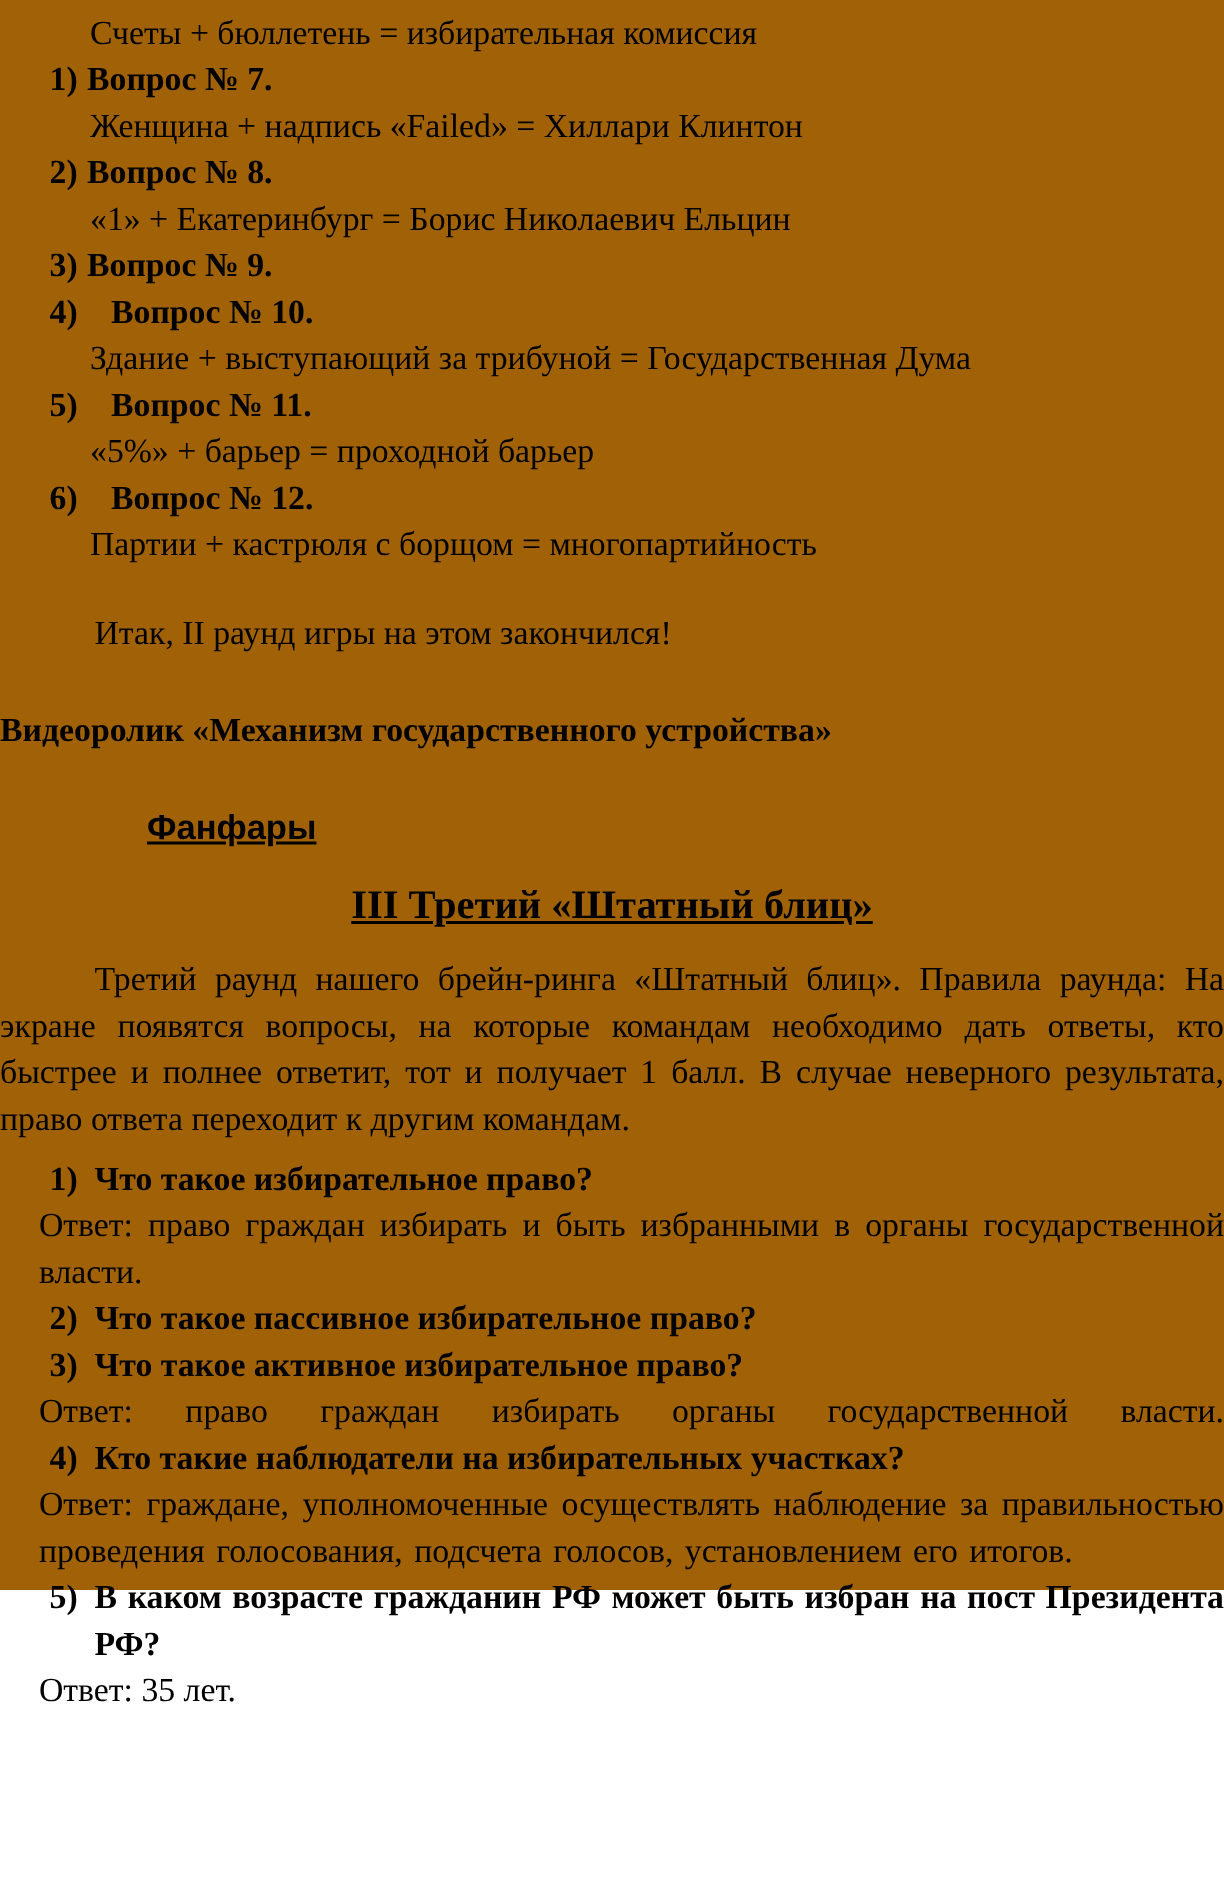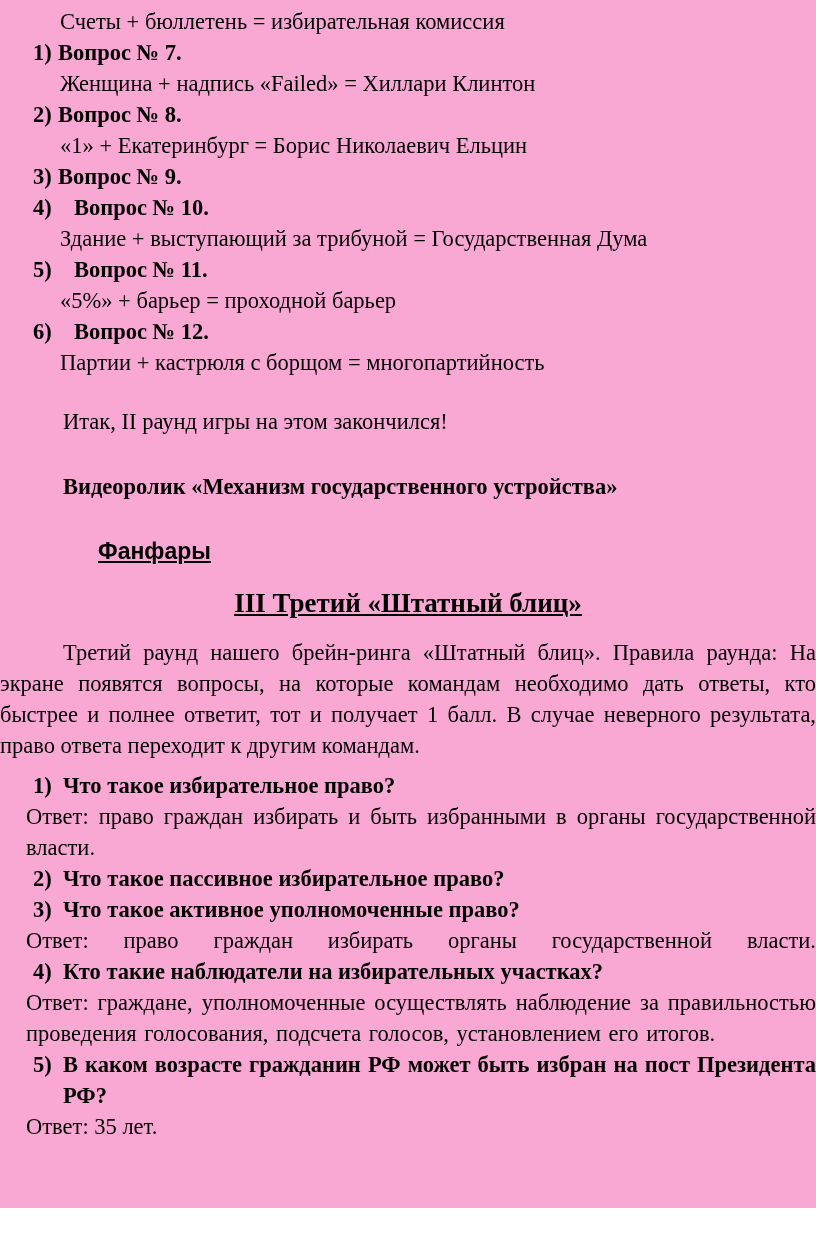--- a/index.html
+++ b/index.html
@@ -5,24 +5,24 @@
   html, body { margin: 0; padding: 0; }
   body {
     width: 816px;
     height: 1260px;
     background: #ffffff;
     overflow: hidden;
   }
   .page {
     position: relative;
     width: 816px;
-    height: 1208px;
+    height: 1060px;
     box-sizing: border-box;
     padding-top: 6px;
-    background: #f9a8d4;
+    background: #a16207;
     color: #000000;
     font-family: "Liberation Serif", "DejaVu Serif", serif;
     font-size: 22.5px;
     line-height: 31px;
   }
   .line { position: relative; }
   .indent { padding-left: 60px; }
 
   
   .q-line { position: relative; padding-left: 58px; font-weight: bold; }
@@ -34,21 +34,20 @@
     font-weight: bold;
   }
   .a-line { padding-left: 60px; }
 
   .sup { vertical-align: super; font-size: 0.6em; line-height: 0; }
 
   .itak { margin-top: 28px; padding-left: 63px; }
 
   .video-caption {
     margin-top: 34px;
-    padding-left: 63px;
     font-weight: bold;
   }
 
   .fanfare {
     margin-top: 34px;
     padding-left: 98px;
     font-family: "Liberation Sans", "DejaVu Sans", sans-serif;
     font-weight: bold;
     font-size: 23px;
     line-height: 31px;
@@ -165,21 +164,21 @@
     <div>
       <div class="blitz-q">
         <span class="num">2)</span>
         <span>Что такое пассивное избирательное право?</span>
       </div>
     </div>
 
     <div>
       <div class="blitz-q">
         <span class="num">3)</span>
-        <span>Что такое активное уполномоченные право?</span>
+        <span>Что такое активное избирательное право?</span>
       </div>
       <div class="blitz-a fill">Ответ: право граждан избирать органы государственной власти.</div>
     </div>
 
     <div>
       <div class="blitz-q">
         <span class="num">4)</span>
         <span>Кто такие наблюдатели на избирательных участках?</span>
       </div>
       <div class="blitz-a">Ответ: граждане, уполномоченные осуществлять наблюдение за правильностью проведения голосования, подсчета голосов, установлением его итогов.</div>

